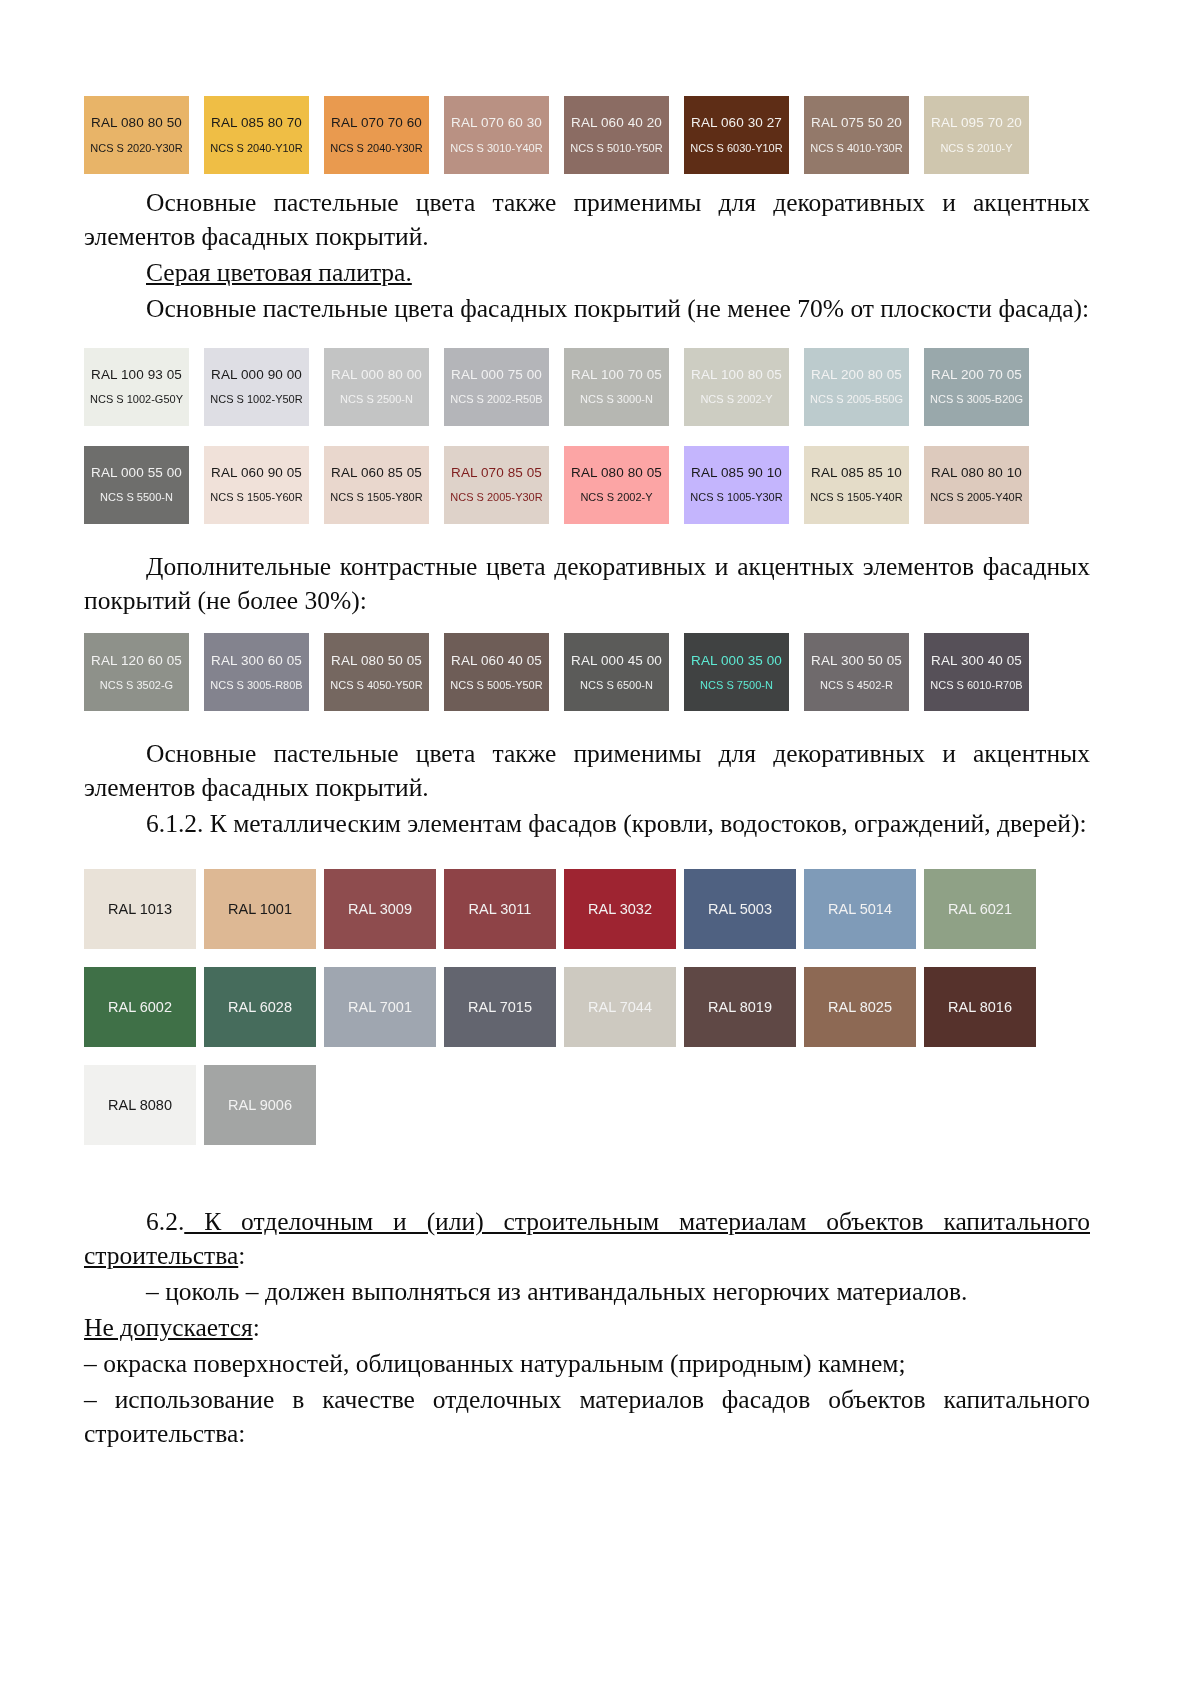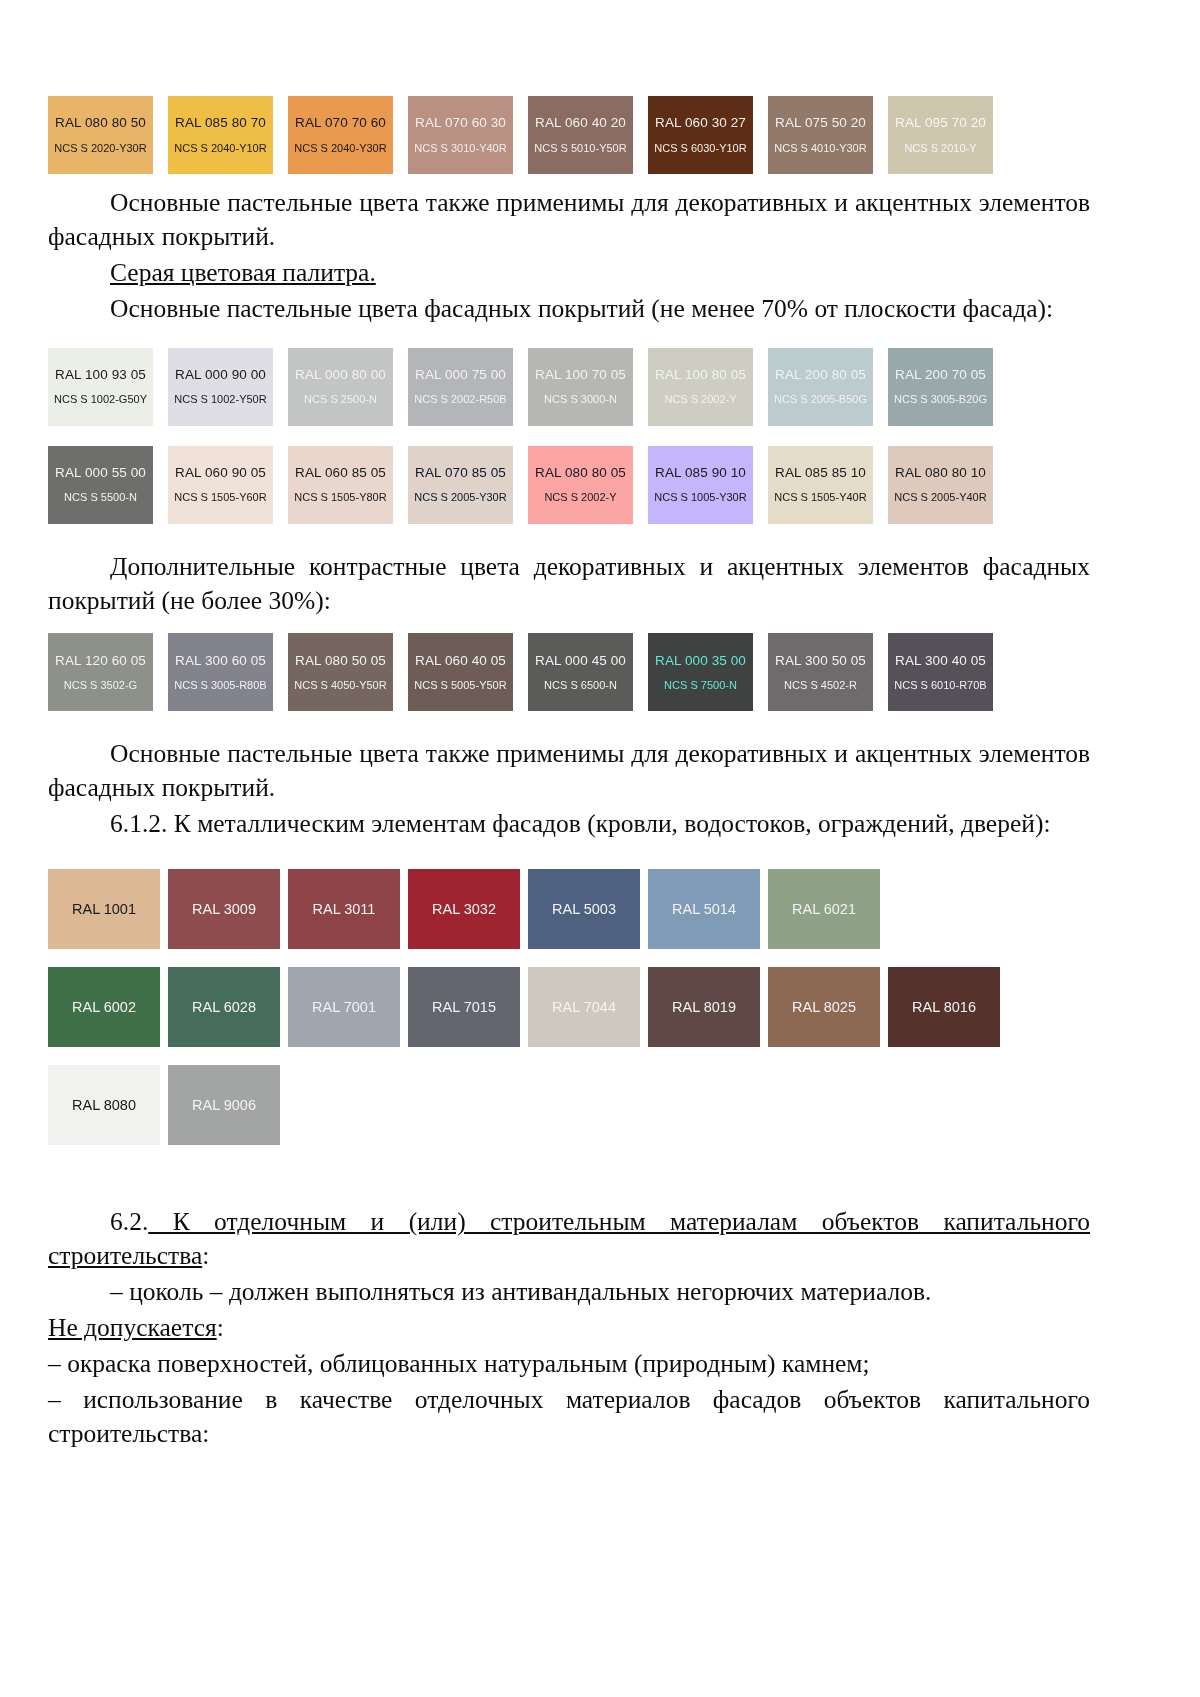--- a/index.html
+++ b/index.html
@@ -13,21 +13,21 @@
     height: 1697px;
     font-family: "Liberation Serif", "DejaVu Serif", serif;
     color: #0d0d0d;
     position: relative;
     overflow: hidden;
   }
   .page {
     width: 1200px;
     height: 1697px;
     box-sizing: border-box;
-    padding: 96px 110px 40px 48px;
+    padding: 96px 110px 40px 84px;
     position: relative;
   }
 
   
   p.para {
     font-size: 25.5px;
     line-height: 1.33;
     margin: 0 0 2px 0;
     text-align: justify;
     text-indent: 62px;
@@ -189,21 +189,21 @@
         <span class="ncs">NCS S 5500-N</span>
       </div>
       <div class="swatch" style="background:#f0e1d9;color:#1a1a1a">
         <span class="ral">RAL 060 90 05</span>
         <span class="ncs">NCS S 1505-Y60R</span>
       </div>
       <div class="swatch" style="background:#e9d7cd;color:#1a1a1a">
         <span class="ral">RAL 060 85 05</span>
         <span class="ncs">NCS S 1505-Y80R</span>
       </div>
-      <div class="swatch" style="background:#ded2c9;color:#0f172a">
+      <div class="swatch" style="background:#ded2c9;color:#7f1d1d">
         <span class="ral">RAL 070 85 05</span>
         <span class="ncs">NCS S 2005-Y30R</span>
       </div>
       <div class="swatch" style="background:#fca5a5;color:#1a1a1a">
         <span class="ral">RAL 080 80 05</span>
         <span class="ncs">NCS S 2002-Y</span>
       </div>
       <div class="swatch" style="background:#c4b5fd;color:#1a1a1a">
         <span class="ral">RAL 085 90 10</span>
         <span class="ncs">NCS S 1005-Y30R</span>
@@ -265,20 +265,23 @@
   <div class="spacer-sm"></div>
 
   <p class="para">Основные пастельные цвета также применимы для декоративных и акцентных элементов фасадных покрытий.</p>
 
   <p class="para">6.1.2. К металлическим элементам фасадов (кровли, водостоков, ограждений, дверей):</p>
 
   <div class="spacer-md"></div>
 
   <div class="swatch-grid">
     <div class="swatch-row">
+      <div class="mswatch" style="background:#e9e2d8;color:#1a1a1a">
+          <span>RAL 1013</span>
+        </div>
       <div class="mswatch" style="background:#ddb894;color:#1a1a1a">
           <span>RAL 1001</span>
         </div>
       <div class="mswatch" style="background:#8e4c4e;color:#f2f2f2">
           <span>RAL 3009</span>
         </div>
       <div class="mswatch" style="background:#8e4347;color:#f2f2f2">
           <span>RAL 3011</span>
         </div>
       <div class="mswatch" style="background:#9e2431;color:#f2f2f2">

